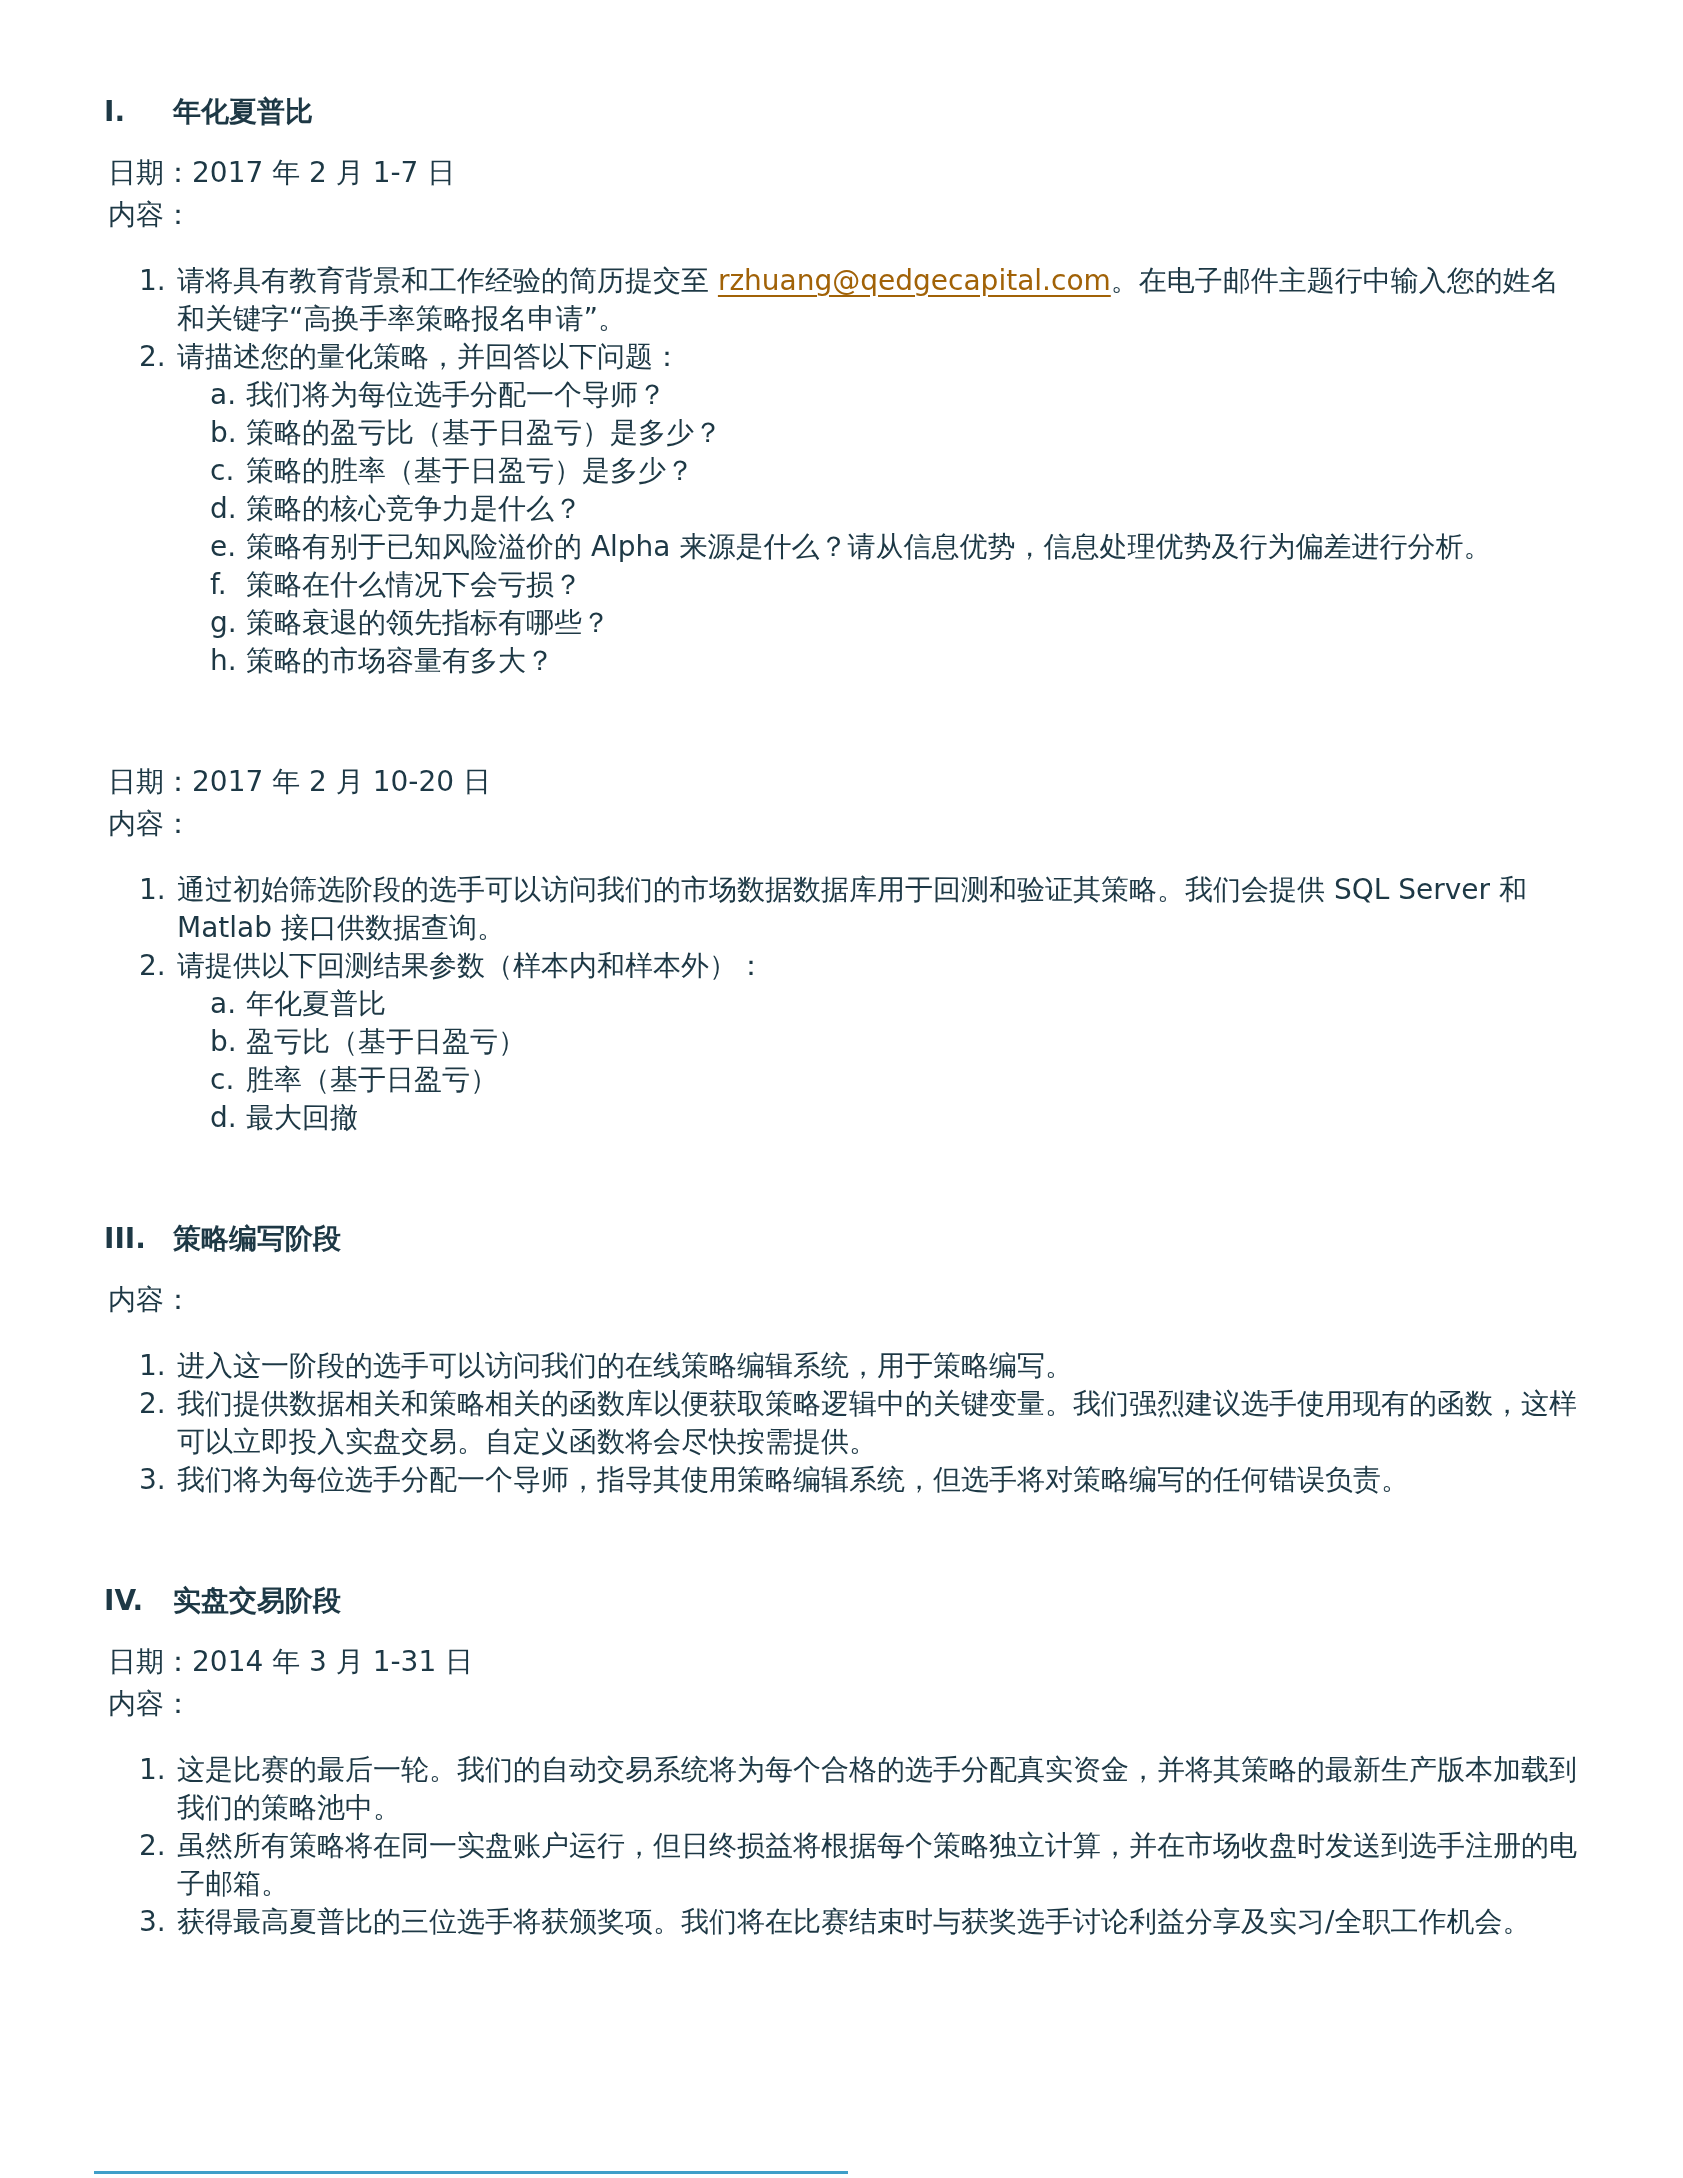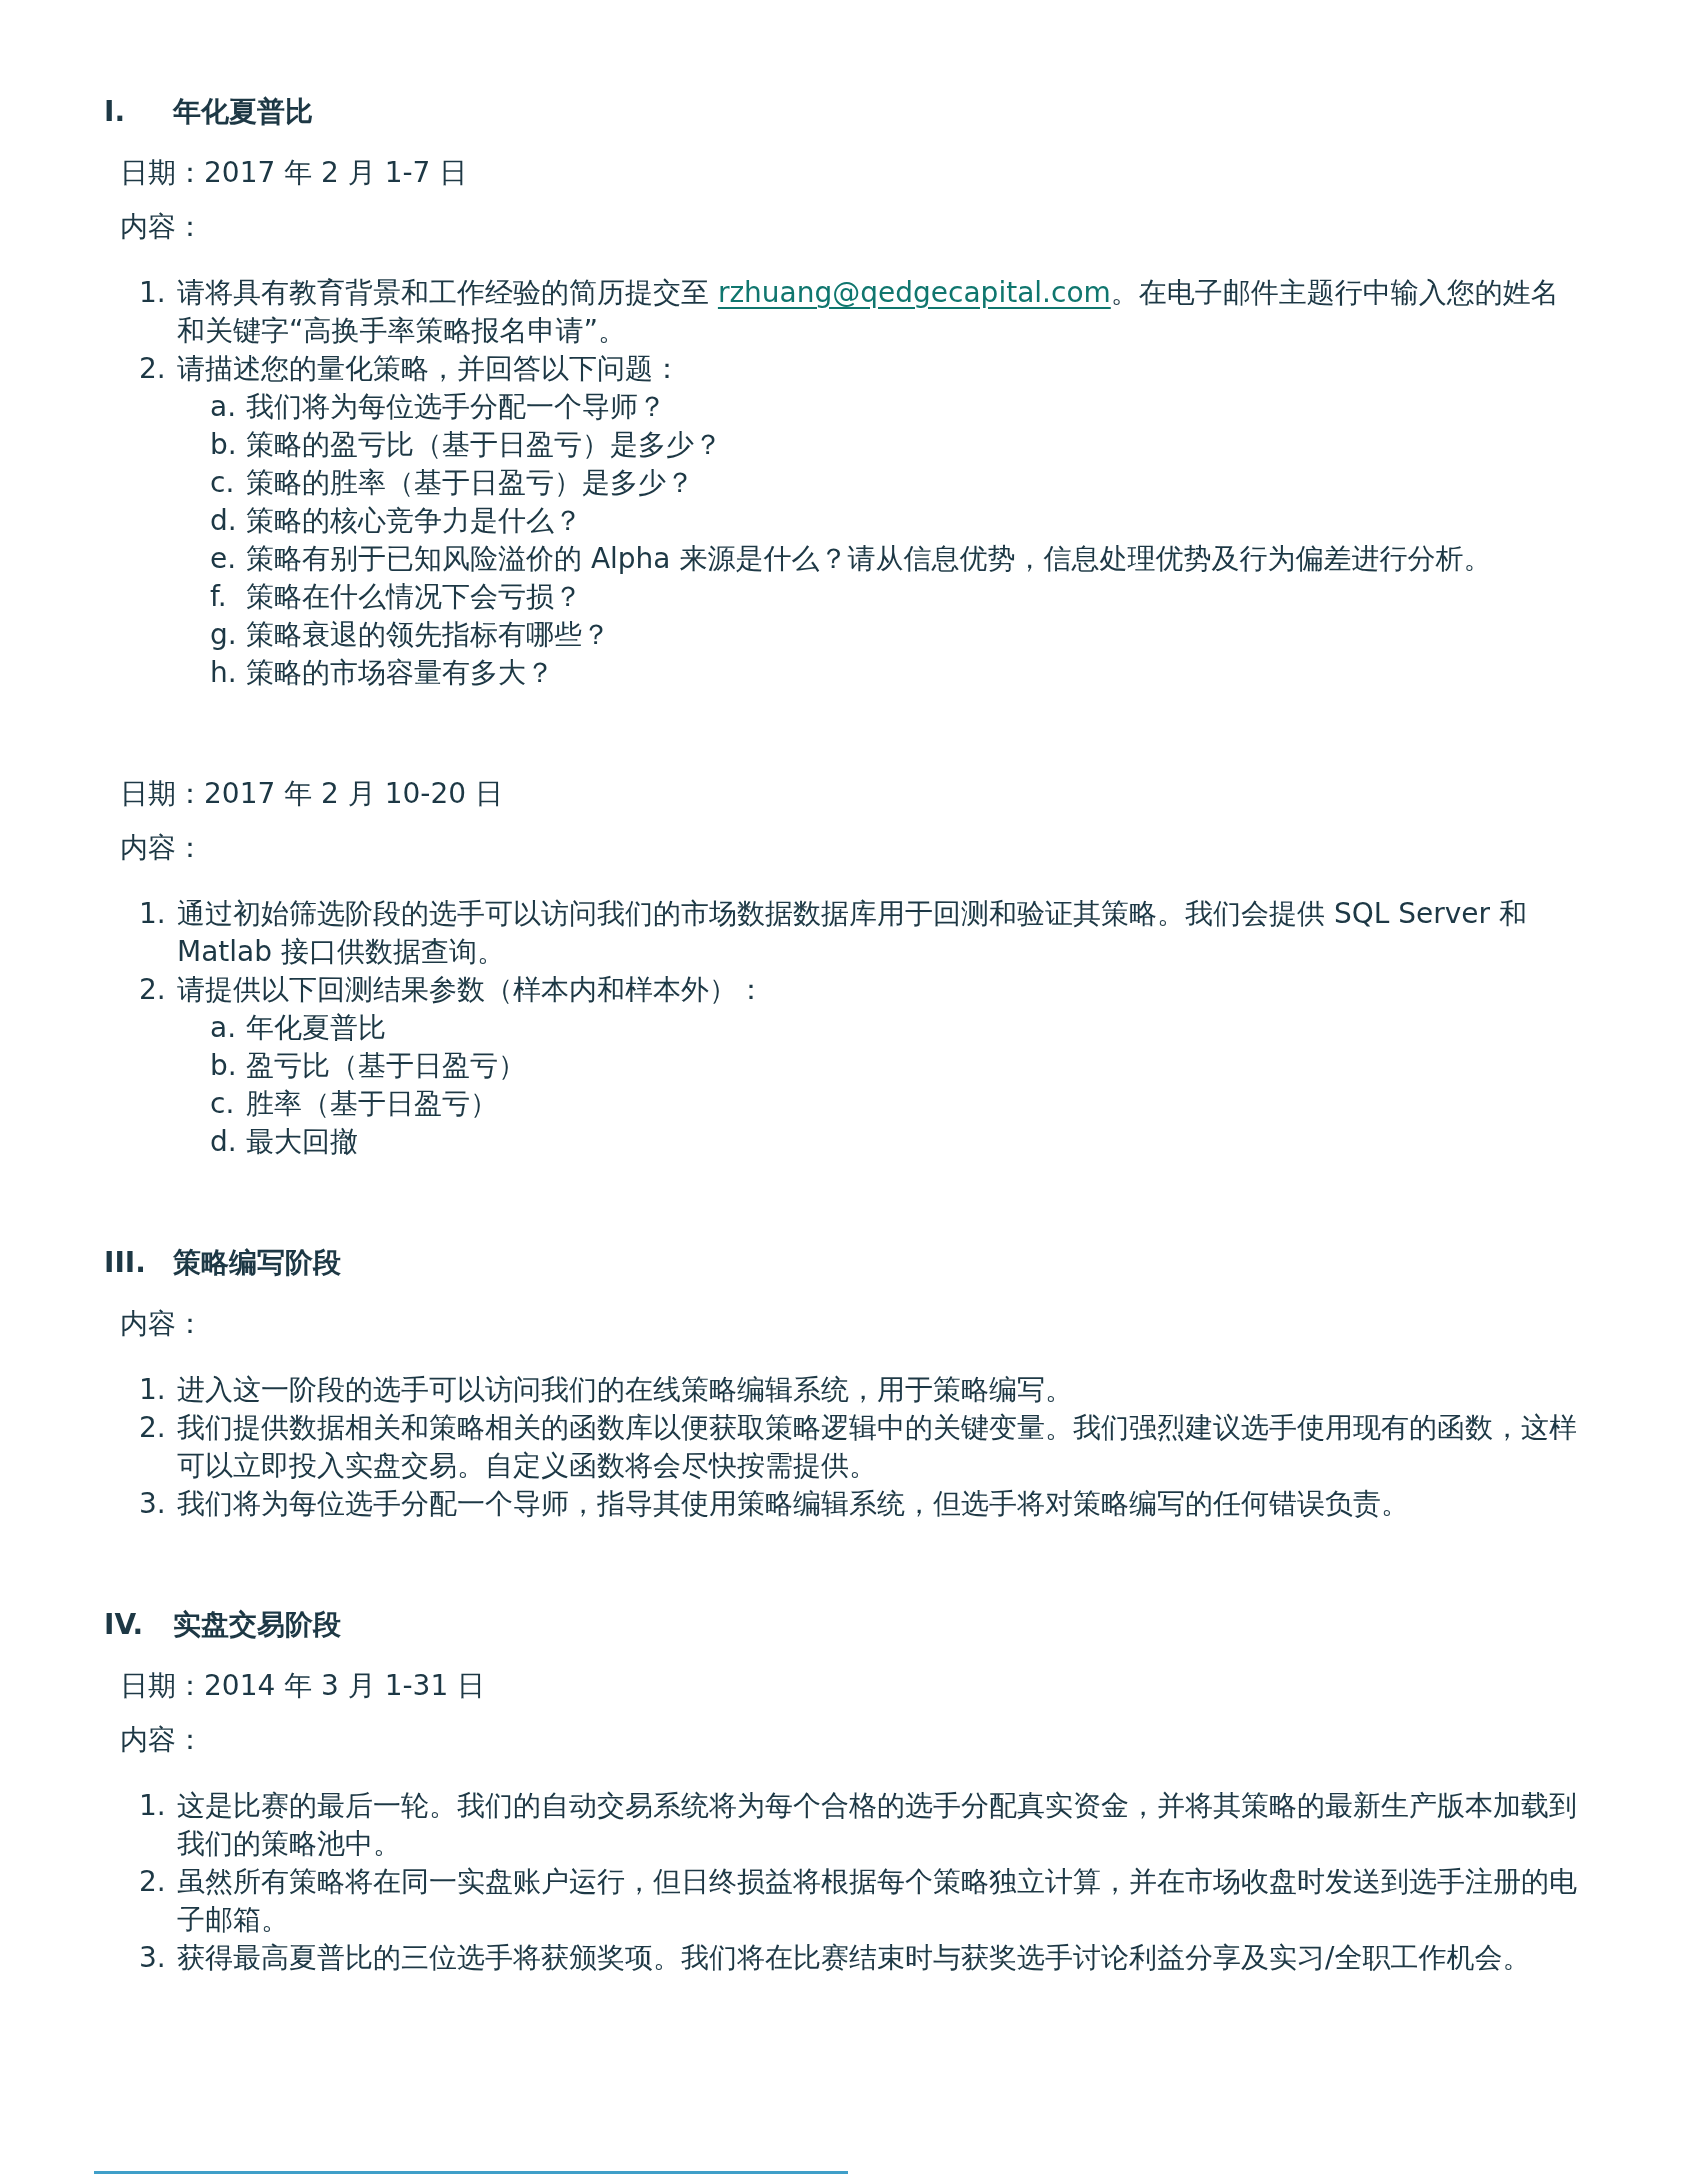--- a/index.html
+++ b/index.html
@@ -7,29 +7,29 @@
     width:1683px;height:2178px;position:relative;
     background:#ffffff;color:#1d3845;
     font-family:"DejaVu Sans","Liberation Sans",sans-serif;
     font-size:28px;line-height:38px;
   }
   .page{padding:93px 104px 0 104px;}
   .sec{margin:0;}
   .sec + .sec{margin-top:83px;}
   .sec-head{display:flex;font-weight:bold;margin:0 0 23px 0;}
   .sec-num{width:69px;flex:none;}
-  .date-line,.content-line{margin:16px;}
+  .date-line,.content-line{margin:4px;}
   .list{margin-top:28px;}
   .item{display:flex;align-items:flex-start;}
   .item > .num{width:38px;flex:none;margin-left:35px;}
   .item > .txt{flex:1;min-width:0;}
   .subitem{display:flex;align-items:flex-start;}
   .subitem > .letter{width:36px;flex:none;margin-left:106px;}
   .subitem > .txt{flex:1;min-width:0;}
-  a.email{color:#0f766e;text-decoration:underline;text-underline-offset:5px;}
+  a.email{color:#a16207;text-decoration:underline;text-underline-offset:5px;}
   .bottom-rule{
     position:absolute;left:94px;top:2171px;width:754px;height:3px;
     background:#3f9fc9;
   }
 </style>
 </head>
 <body>
 
 <div class="page">
 

